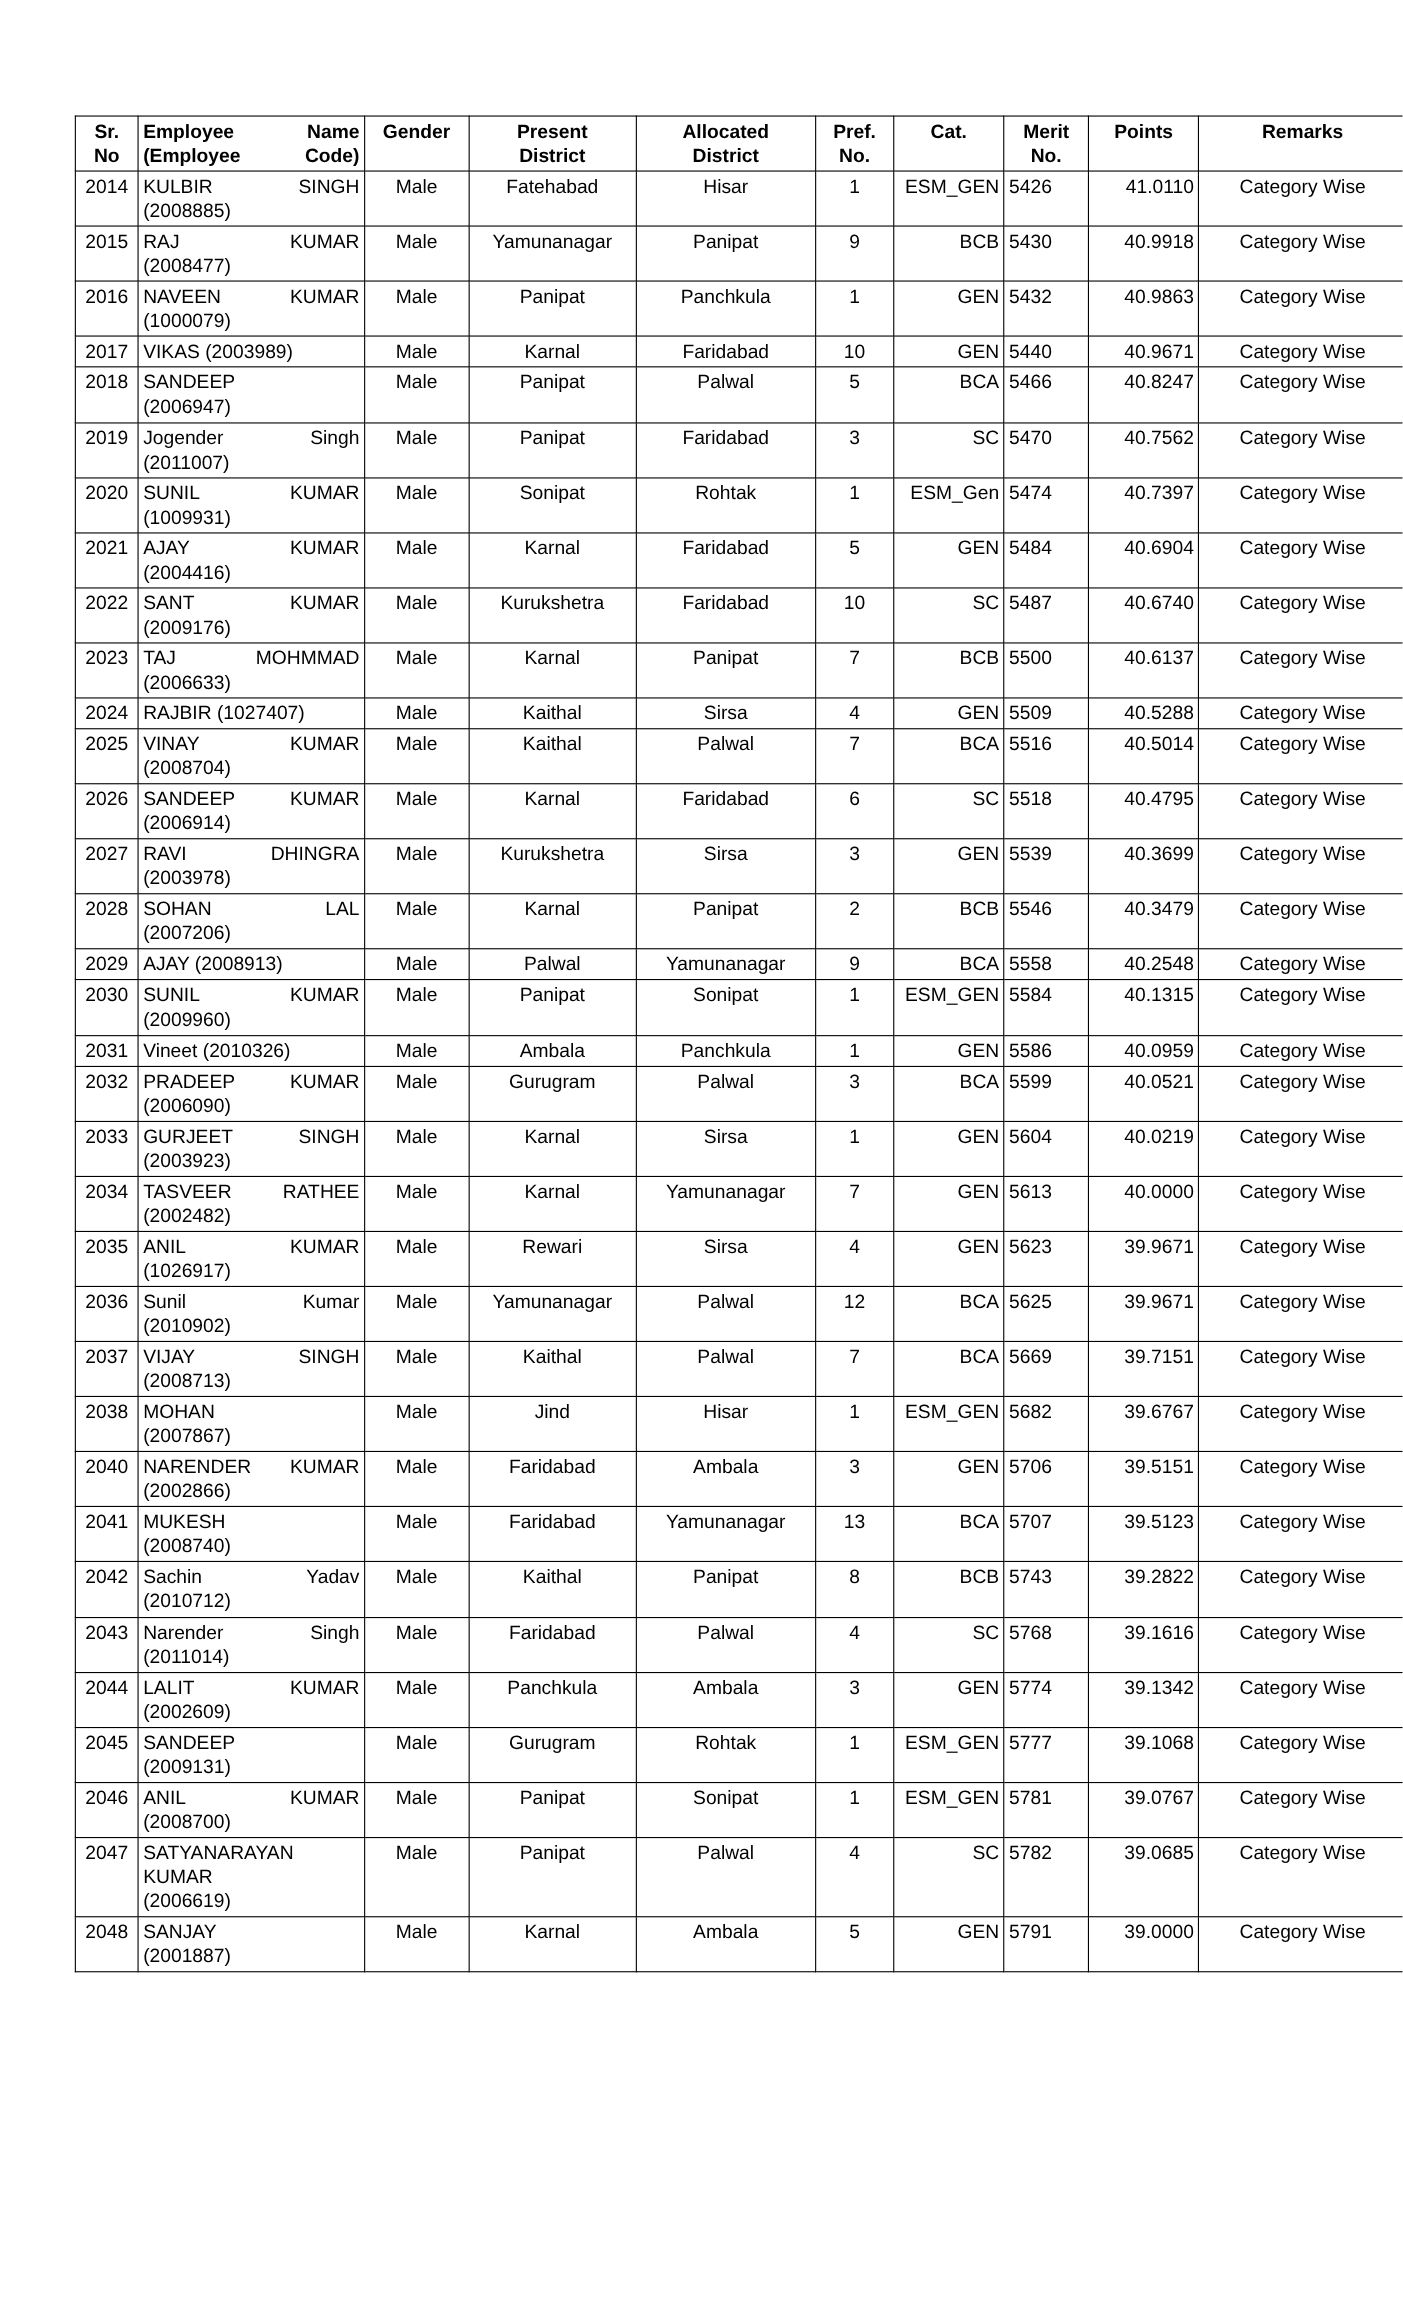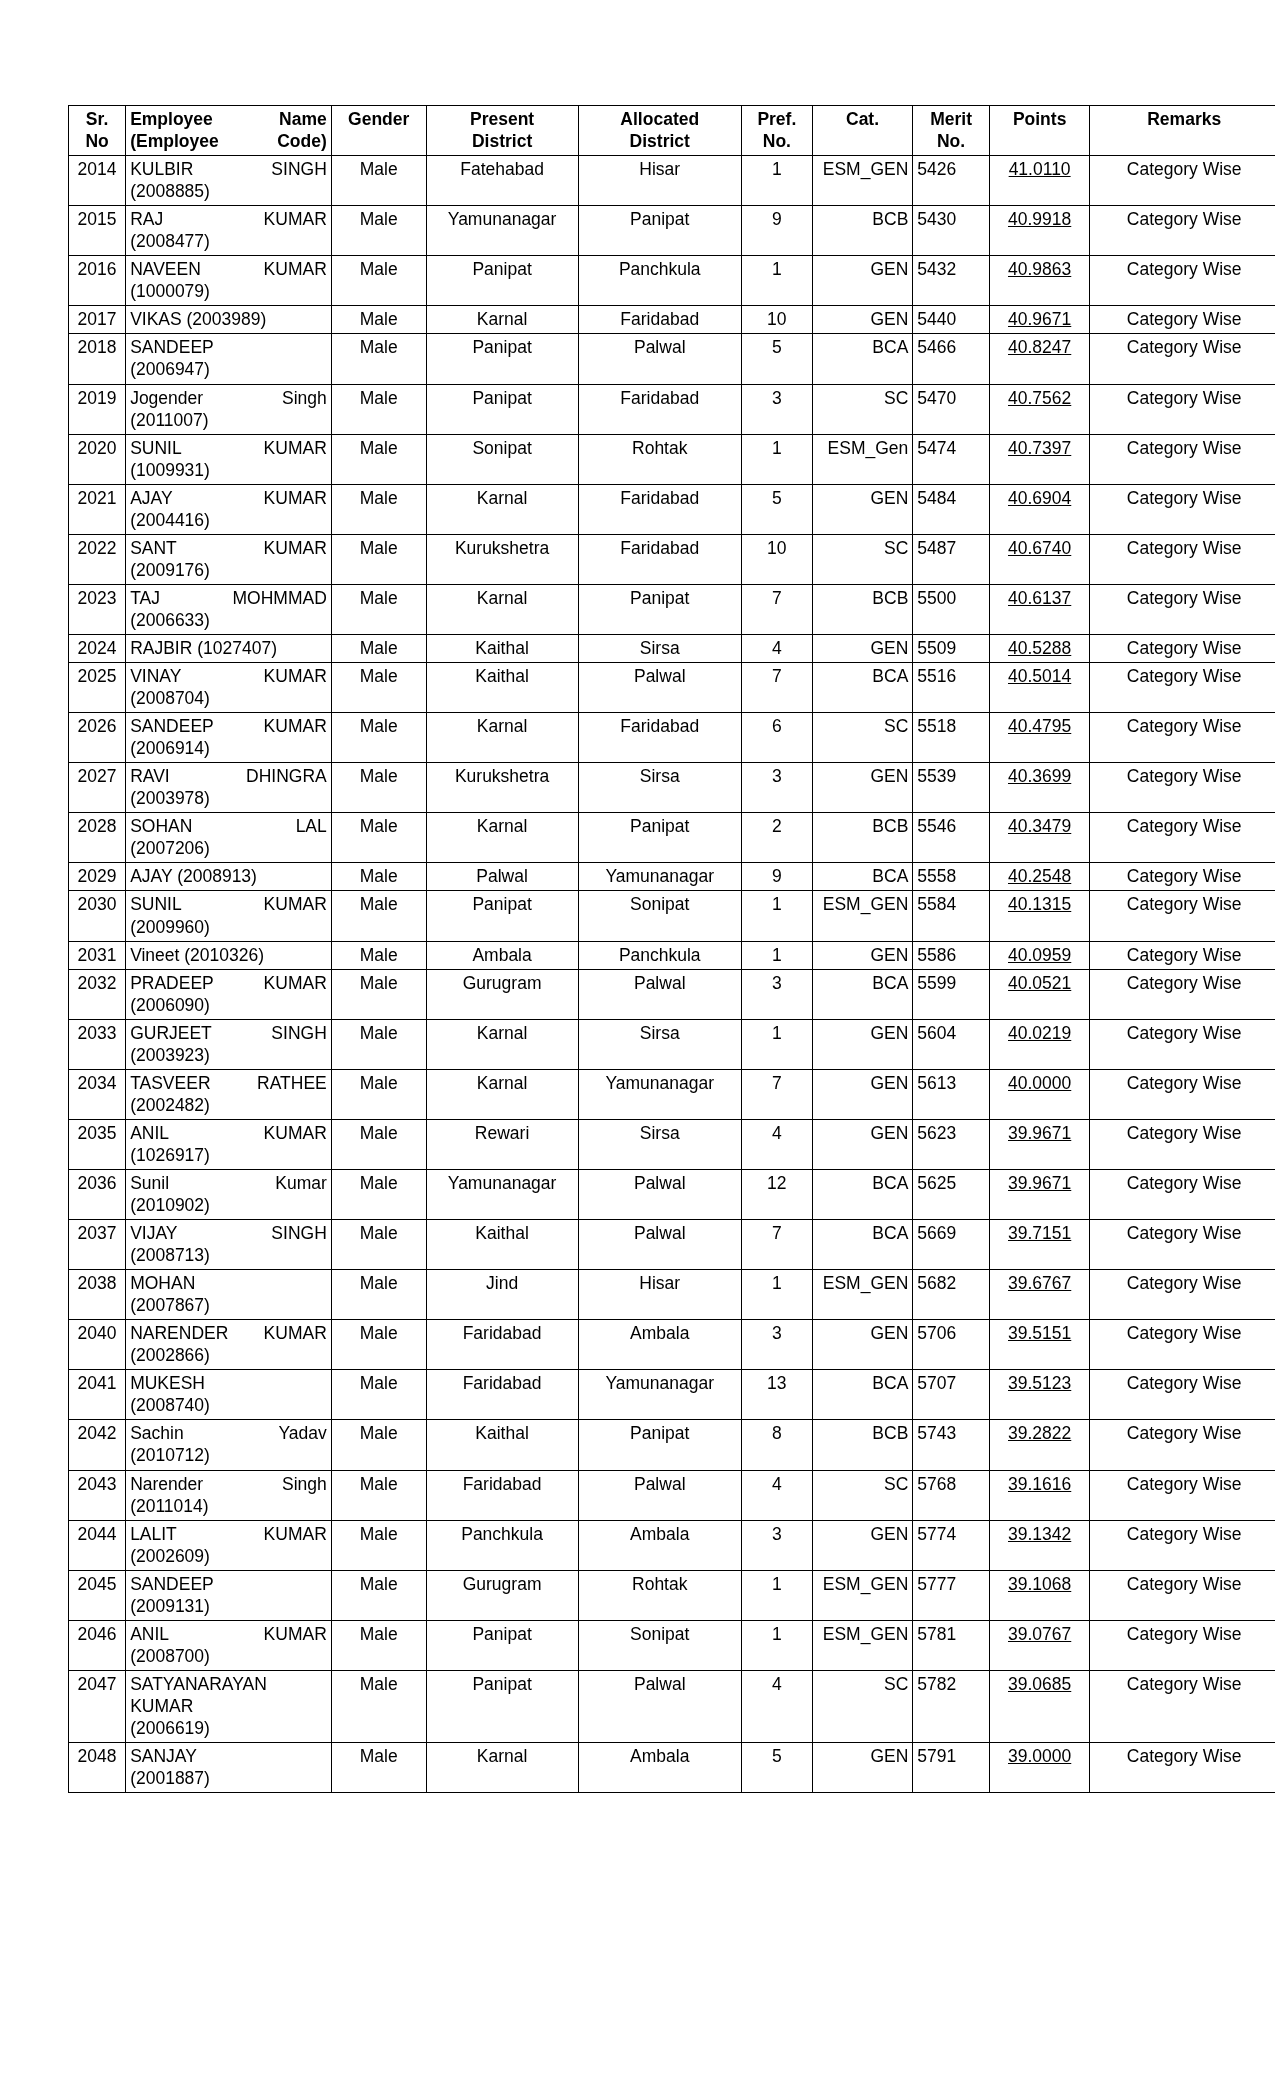--- a/index.html
+++ b/index.html
@@ -56,21 +56,21 @@
   th.h-name { text-align: justify; text-align-last: justify; }
 
   td.sr      { text-align: center;  white-space: nowrap; }
   td.name    { text-align: justify; text-align-last: left; hyphens: none; }
   td.gender  { text-align: center; }
   td.present { text-align: center; }
   td.alloc   { text-align: center; }
   td.pref    { text-align: center; }
   td.cat     { text-align: right; }
   td.merit   { }
-  td.points  { text-align: center; text-decoration: underline; }
+  td.points  { text-align: right; }
   td.remarks { text-align: center; }
 
   
   .nm-line {
     display: block;
     text-align: justify;
     text-align-last: justify;
   }
   .nm-line.nojust {
     text-align-last: left;

